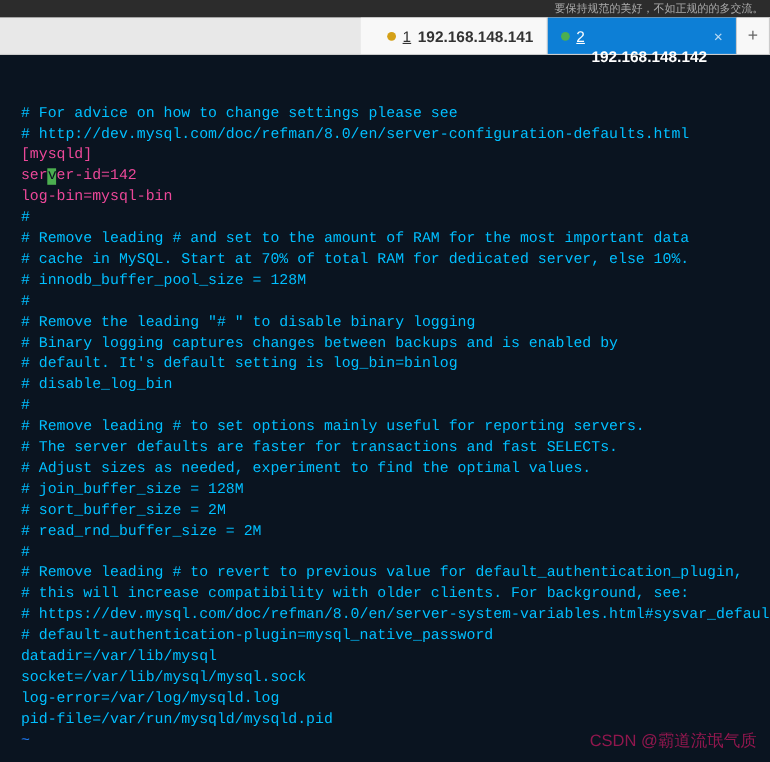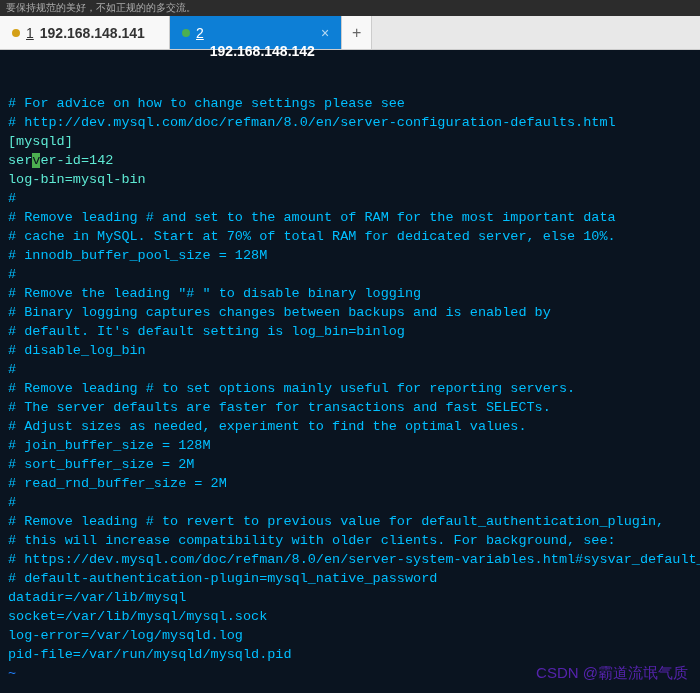--- a/index.html
+++ b/index.html
@@ -1,18 +1,19 @@
 <!DOCTYPE html>
 <html><head>
   <meta charset="utf-8">
   <style>
     * {
       margin: 0;
       padding: 0;
       box-sizing: border-box;
+      justify-content: flex-end;
     }
     body {
       font-family: "Microsoft YaHei", Arial, sans-serif;
       background: #f0f0f0;
       width: 700px;
       height: 693px;
       overflow: hidden;
       position: relative;
     }
     .titlebar {
@@ -91,43 +92,43 @@
       font-size: 16px;
       color: #666;
       cursor: pointer;
     }
     .terminal {
       background: #0a1420;
       color: #00bfff;
       font-family: "Consolas", "Courier New", monospace;
       font-size: 13.5px;
       line-height: 19px;
-      padding: 6px 8px;
+      padding: 6px 19px;
       height: calc(693px - 50px);
       overflow: hidden;
       white-space: pre;
     }
     .term-line {
       white-space: pre;
     }
     .term-yellow {
-      color: #5eead4;
+      color: #ec4899;
     }
     .cursor {
       background: #4caf50;
       color: #0a1420;
     }
     .term-blue {
       color: #2080ff;
     }
     .watermark {
       position: absolute;
       right: 12px;
       bottom: 10px;
-      color: #6d28d9;
+      color: #be185d;
       font-size: 15px;
       opacity: 0.75;
       font-family: "Microsoft YaHei", sans-serif;
     }
   </style>
 </head>
 <body>
 
 <div class="titlebar">
   <span class="titlebar-text">要保持规范的美好，不如正规的的多交流。</span>

